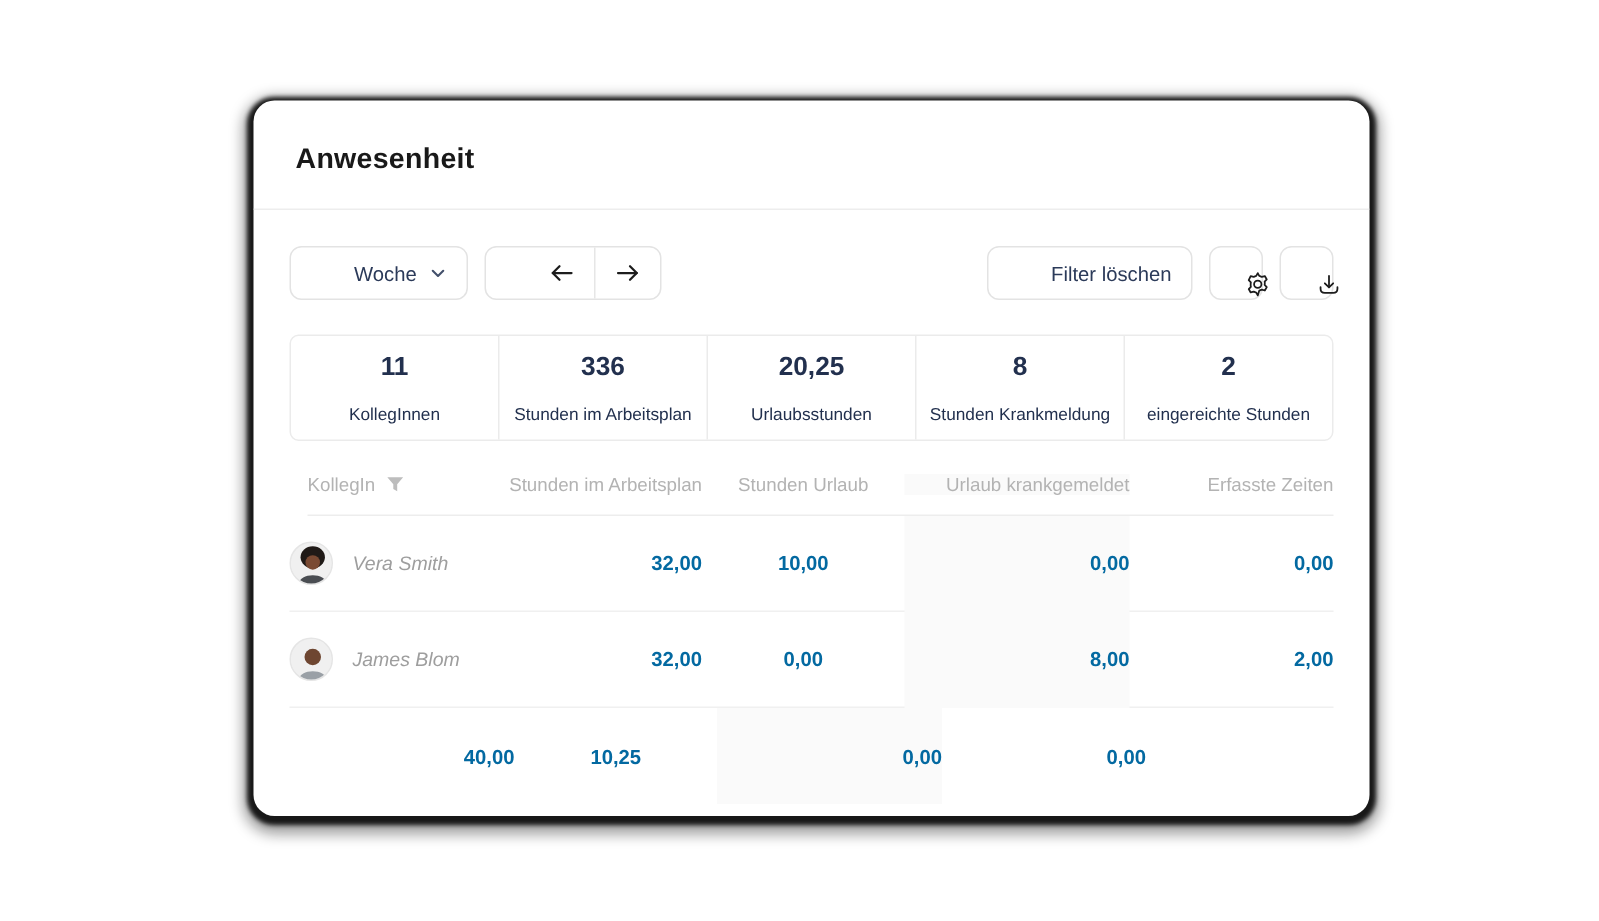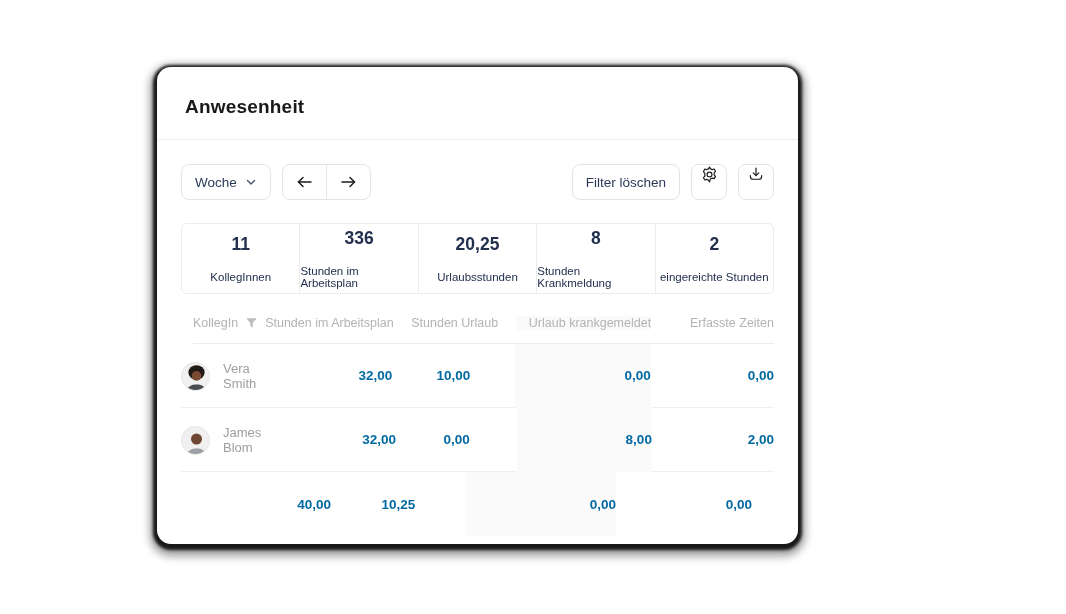--- a/index.html
+++ b/index.html
@@ -2,34 +2,34 @@
 <html><head>
 <meta charset="utf-8">
 <style>
   * { margin:0; padding:0; box-sizing:border-box; }
   html,body { width:1066px; height:614px; background:#ffffff; }
   body { font-family:"Liberation Sans","DejaVu Sans",sans-serif; }
 
   .stage { position:relative; width:1066px; height:614px; background:#ffffff; overflow:hidden; }
 
   .card {
-    position:absolute; left:157px; top:67px; width:641px; height:477px;
+    position:absolute; left:169px; top:67px; width:744px; height:477px;
     background:#ffffff; border-radius:14px; overflow:hidden;
     box-shadow: 0 2px 3px 4px rgba(14,14,14,0.93), 0 5px 9px 7px rgba(10,10,10,0.40);
   }
 
   .card-header { padding:29px 28px 21px 28px; border-bottom:1px solid #ededed; }
   .card-title { font-size:19px; font-weight:700; color:#191919; letter-spacing:.2px; }
 
   
   .toolbar { display:flex; align-items:center; gap:11px; margin:24px 24px 0 24px; }
   .btn {
-    display:flex; align-items:flex-start; height:36px; background:#fff;
+    display:flex; align-items:flex-end; height:36px; background:#fff;
     border:1px solid #e3e3e3; border-radius:8px; color:#2b3a59;
-    font-size:13.5px; font-weight:500; cursor:pointer; white-space:nowrap;
+    font-size:13.5px; font-weight:500; cursor:pointer; white-space:nowrap;padding-left:29px;
   }
   .btn .seg { display:flex; align-items:center; justify-content:center; height:100%; padding:0 13px; }
   .btn .seg + .seg { border-left:1px solid #e6e6e6; }
   .icon { display:inline-flex; align-items:center; justify-content:center; }
   .chevron { margin-left:8px; }
   .icon-btn { width:36px; justify-content:center; }
   .spacer { flex:1; }
 
   
   .stats { display:flex; margin:23px 24px 0 24px; height:71px; border:1px solid #ebebeb; border-radius:6px; background:#fff; }
@@ -44,21 +44,21 @@
   .th { font-size:12.5px; color:#b3b3b3; }
   .th-name { flex:1; display:flex; align-items:center; gap:7px; text-align:left; }
   .col2 { width:150px; text-align:right; }
   .col3 { width:135px; text-align:center; }
   .col4 { width:150px; text-align:right; }
   .col5 { width:136px; text-align:right; }
   .hl { background:#fafafa; }
 
   .trow { display:flex; align-items:center; height:64px; border-bottom:1px solid #f0f0f0; }
   .trow:last-child { border-bottom:none; }
-  .cell-name { flex:1; display:flex; align-items:flex-end; gap:13px; }
+  .cell-name { flex:1; display:flex; align-items:center; gap:13px;font-style:italic; }
   .avatar { width:29px; height:29px; border-radius:50%; overflow:hidden; border:1px solid #e5e5e5; background:#f0f0f0; flex:0 0 auto; }
   .avatar svg { display:block; }
   .emp-name { font-size:13px; color:#9e9e9e; }
   .num { font-size:13.5px; font-weight:600; color:#0369a1; }
   .cell-tall { height:64px; display:flex; align-items:center; justify-content:flex-end; }
 </style>
 </head>
 <body>
 
 <div class="stage">

